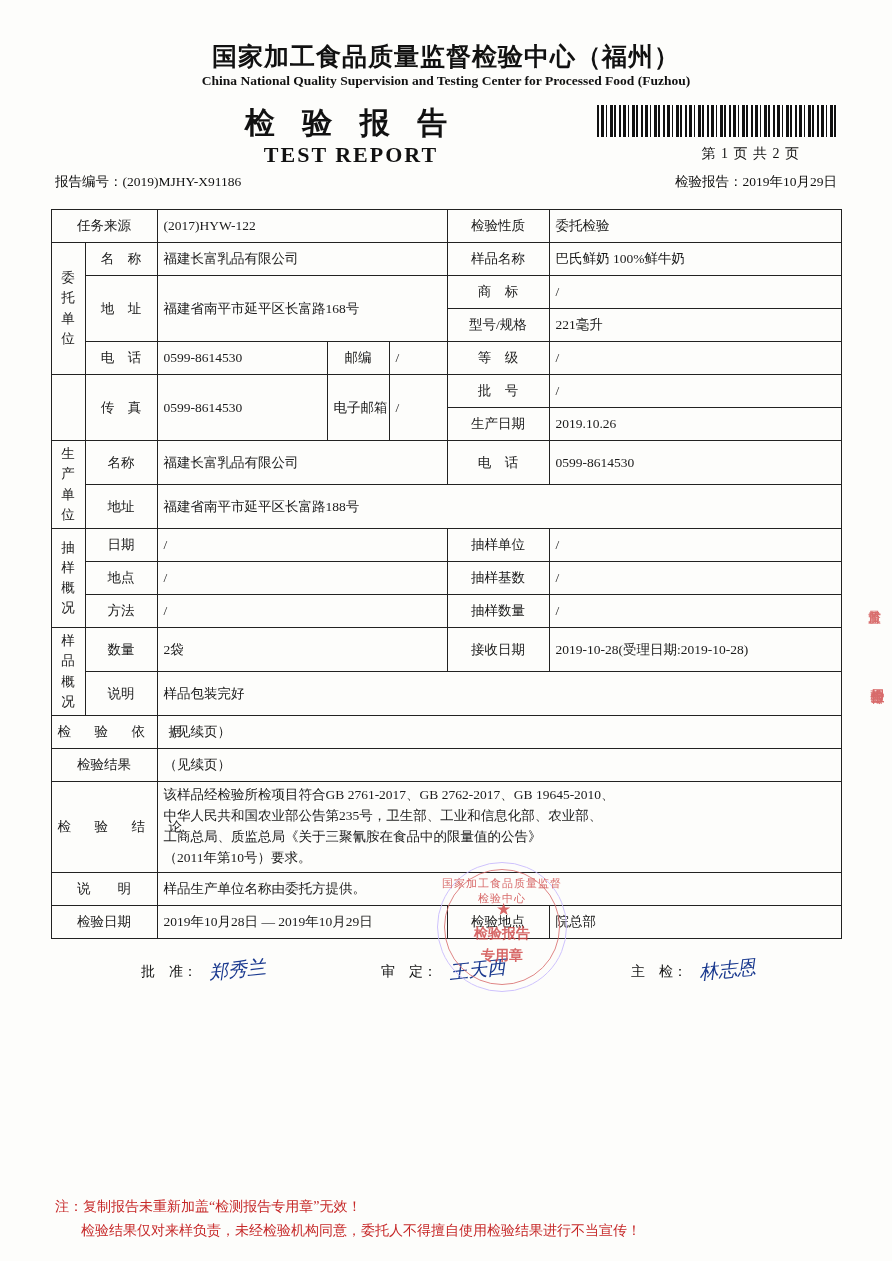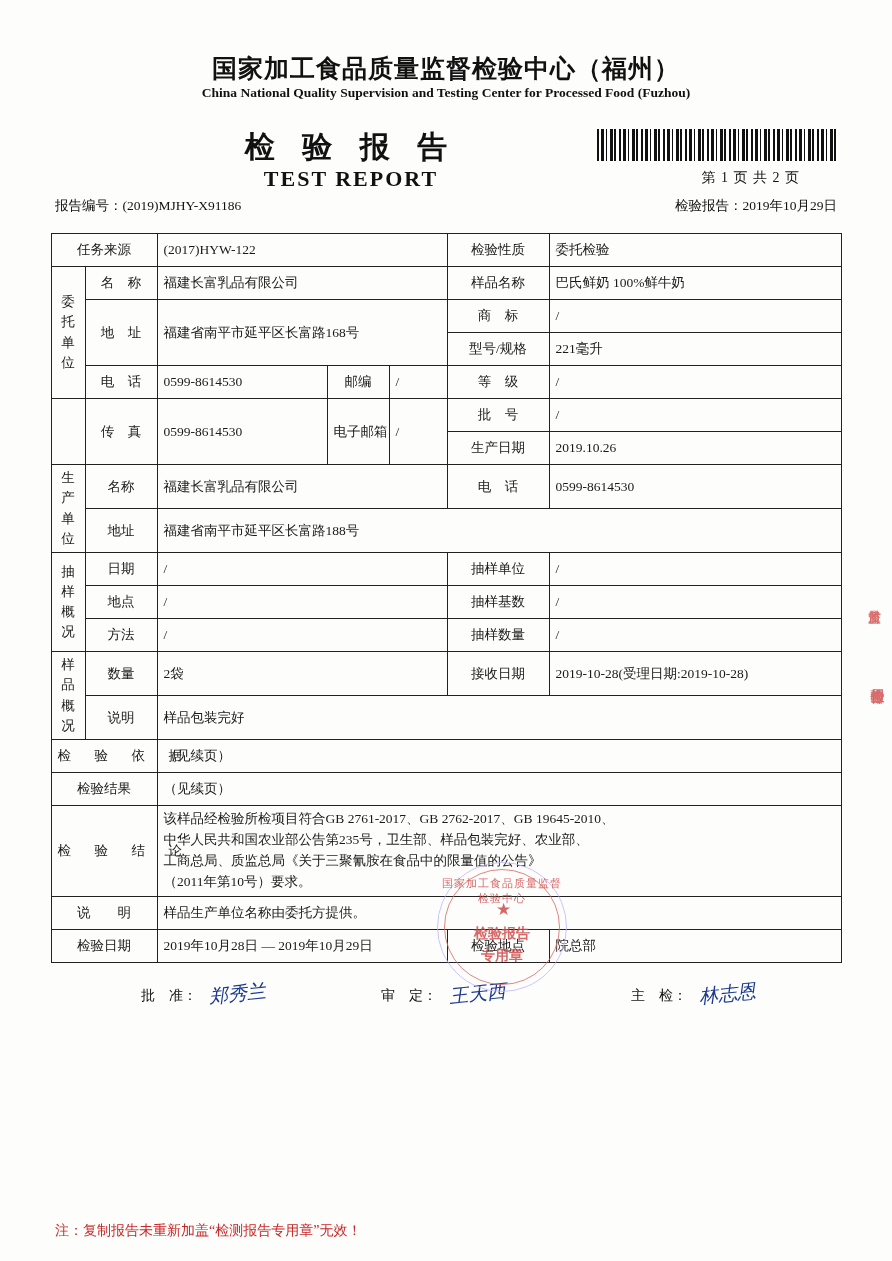--- a/index.html
+++ b/index.html
@@ -18,39 +18,39 @@
   .page {
     position: absolute;
     left: 0; top: 0;
     width: 892px;
     height: 1261px;
     background: #fdfdfb;
   }
   
   .hdr {
     text-align: center;
-    padding-top: 52px;
+    padding-top: 40px;
   }
   .hdr-cn {
     font-family: "Liberation Serif", serif;
     font-size: 25px;
     font-weight: bold;
     letter-spacing: 1px;
     color: #111;
   }
   .hdr-en {
     font-family: "Liberation Serif", serif;
     font-size: 13.5px;
     font-weight: bold;
     margin-top: 0;
     color: #111;
   }
   .title-row {
     position: relative;
-    margin-top: 26px;
+    margin-top: 14px;
     height: 66px;
   }
   .title-cn {
     font-size: 30px;
     font-weight: bold;
     letter-spacing: 10px;
     text-align: center;
     margin-left: -190px;
   }
   .title-en {
@@ -361,21 +361,21 @@
 
       <tr>
         <td class="lbl" colspan="2">检验结果</td>
         <td class="val" colspan="5">（见续页）</td>
       </tr>
 
       <tr>
         <td class="lbl-sp tall2" colspan="2">检　验　结　论</td>
         <td class="val tall2" colspan="5" style="line-height:1.55;">
           <div>该样品经检验所检项目符合GB 2761-2017、GB 2762-2017、GB 19645-2010、</div>
-          <div>中华人民共和国农业部公告第235号，卫生部、样品包装完好、农业部、</div>
+          <div>中华人民共和国农业部公告第235号，卫生部、工业和信息化部、农业部、</div>
           <div>工商总局、质监总局《关于三聚氰胺在食品中的限量值的公告》</div>
           <div>（2011年第10号）要求。</div>
         </td>
       </tr>
 
       <tr>
         <td class="lbl tall3" colspan="2">说　　明</td>
         <td class="val tall3" colspan="5">样品生产单位名称由委托方提供。</td>
       </tr>
 
@@ -408,15 +408,16 @@
     <div class="arc">国家加工食品质量监督检验中心</div>
     <div class="stamp-star">★</div>
     <div class="l1">检验报告</div>
     <div class="l2">专用章</div>
   </div>
   <div class="stamp-edge e1">质量监督</div>
   <div class="stamp-edge e2">检验报告专用章</div>
 
   <div class="notes">
     <div>注：复制报告未重新加盖“检测报告专用章”无效！</div>
+    <div class="n2">检验结果仅对来样负责，未经检验机构同意，委托人不得擅自使用检验结果进行不当宣传！</div>
   </div>
 
 </div>
 
 </body></html>

